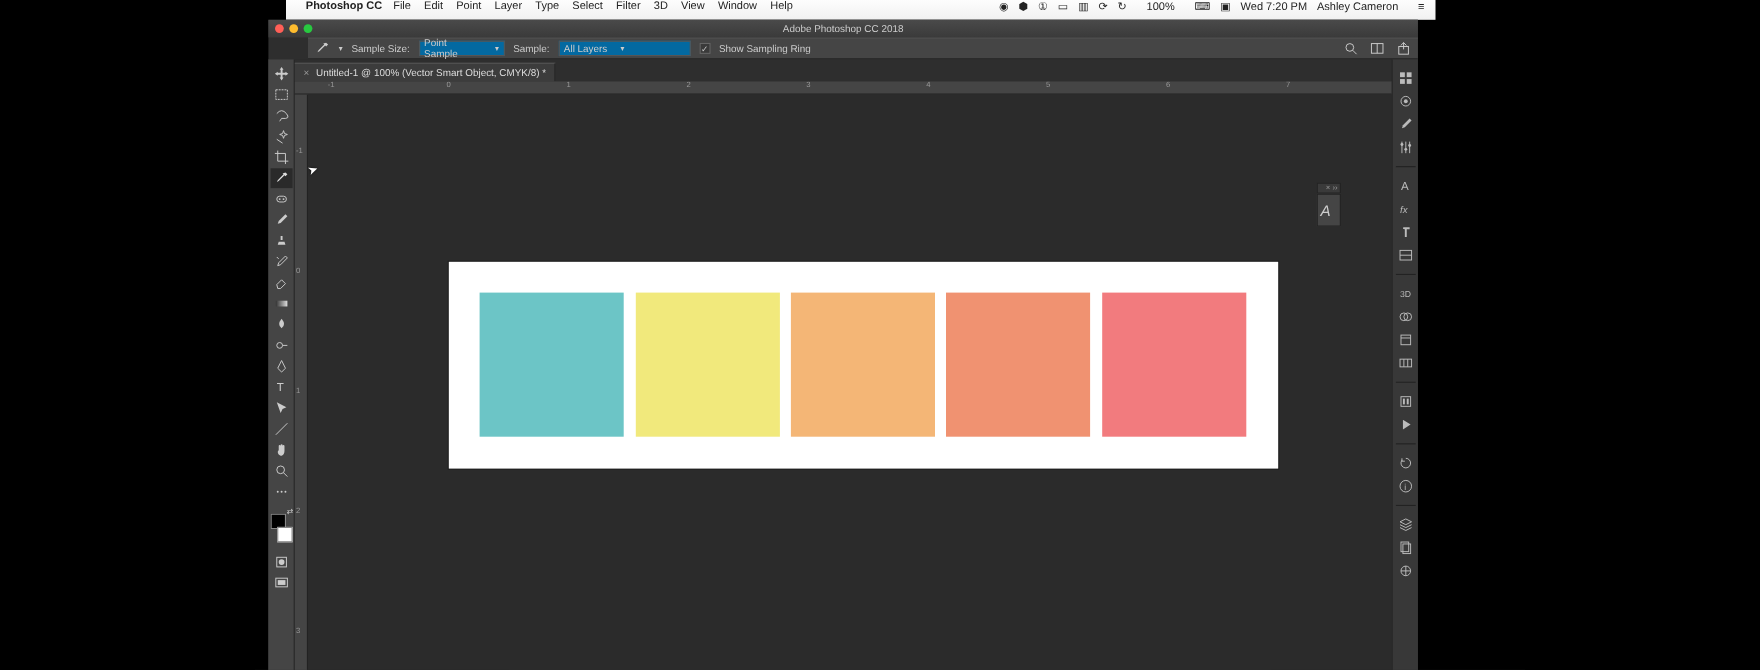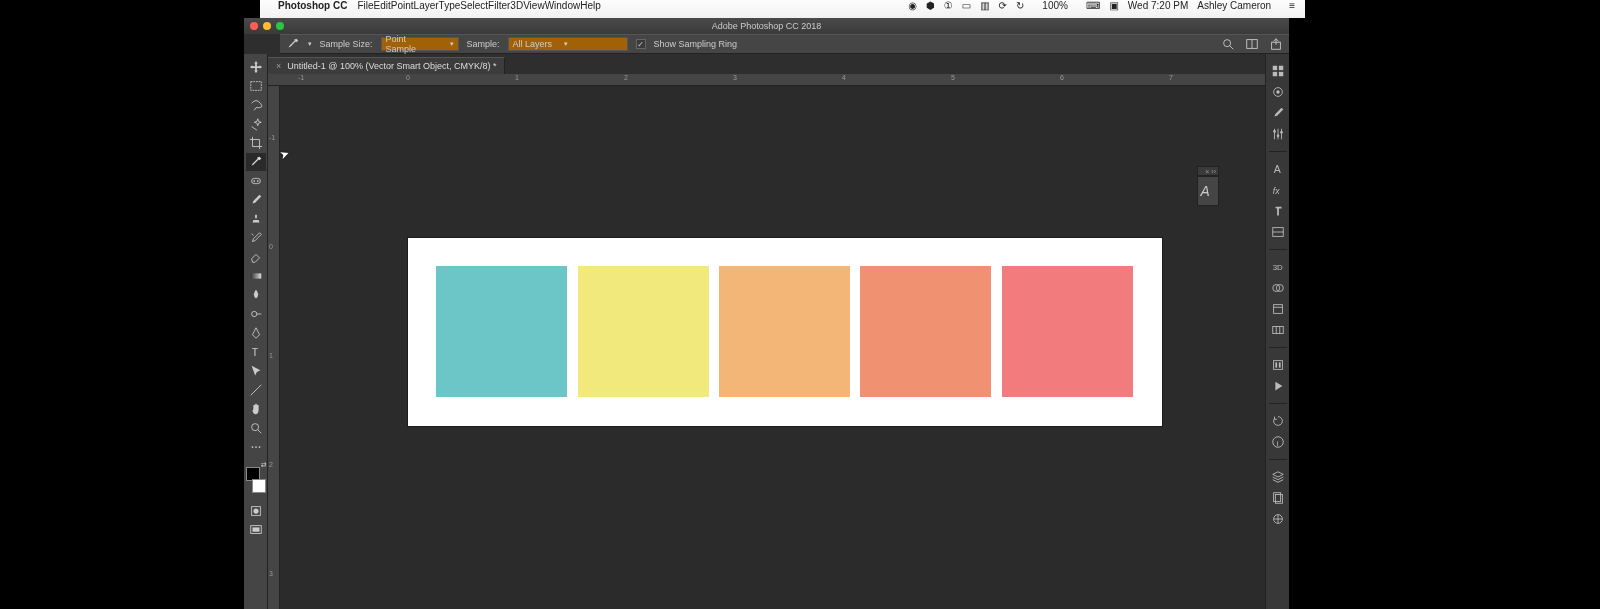--- a/index.html
+++ b/index.html
@@ -2,36 +2,36 @@
 <html><head>
 <meta charset="utf-8">
 <style>
 * { margin: 0; padding: 0; box-sizing: border-box; font-family: -apple-system, "Helvetica Neue", Arial, sans-serif; }
 body { background: #000; width: 1600px; height: 609px; overflow: hidden; position: relative; }
 
 
 .mac-menubar { position: absolute; left: 260px; top: 0; width: 1045px; height: 18px; background: linear-gradient(#fdfdfd,#f1f1f1); display: flex; align-items: flex-start; font-size: 10px; color: #222; }
 .mac-menubar .apple { margin: 0 8px 0 10px; font-size: 12px; }
 .mac-menubar .app  { font-weight: 700; margin-right: 10px; }
-.mac-menubar .menus { display: flex; }
+.mac-menubar .menus { display: flex; gap: 12px; }
 .mac-menubar .right { margin-left: auto; display: flex; gap: 9px; align-items: center; padding-right: 10px; font-size: 10px; }
 .mac-menubar .right span, .mac-menubar .right svg { display:inline-flex; align-items:center; }
 
 
 .window { position: absolute; left: 244px; top: 18px; width: 1045px; height: 591px; background: #2e2e2e; display: flex; flex-direction: column; }
 .titlebar { height: 16px; background: linear-gradient(#4a4a4a,#3a3a3a); display:flex; align-items:center; font-size:9px; color:#ccc; position:relative; }
 .traffic { display:flex; gap:5px; margin-left:6px; }
 .dot { width:8px; height:8px; border-radius:50%; }
 .dot.r{background:#ff5f57;} .dot.y{background:#febc2e;} .dot.g{background:#28c840;}
 .title-center{ position:absolute; left:0; right:0; text-align:center; pointer-events:none; }
 
 
 .options { height:20px; background:#454545; border-top:1px solid #555; border-bottom:1px solid #222; display:flex; align-items:center; font-size:9px; color:#ccc; padding:0 6px; gap:8px;margin-left:36px; }
 .opt-ico { width:14px; height:14px; display:flex; align-items:center; justify-content:center; color:#ddd;}
-.opt-dd { background:#a16207; border:1px solid #555; height:14px; display:flex; align-items:center; padding:0 4px; font-size:9px; gap:12px;}
+.opt-dd { background:#0369a1; border:1px solid #555; height:14px; display:flex; align-items:center; padding:0 4px; font-size:9px; gap:12px;}
 .opt-dd .arrow{font-size:7px;}
 .opt-ddA{width:78px;} .opt-ddB{width:120px;}
 .chk{width:10px;height:10px;background:#3a3a3a;border:1px solid #666;display:flex;align-items:center;justify-content:center;font-size:8px;color:#ccc;}
 .options .right { margin-left:auto; display:flex; gap:10px; }
 .ri { width:14px;height:14px;color:#ccc;display:flex;align-items:center;justify-content:center;}
 
 
 .body { flex:1; display:flex; background:#2e2e2e; min-height:0;}
 
 

